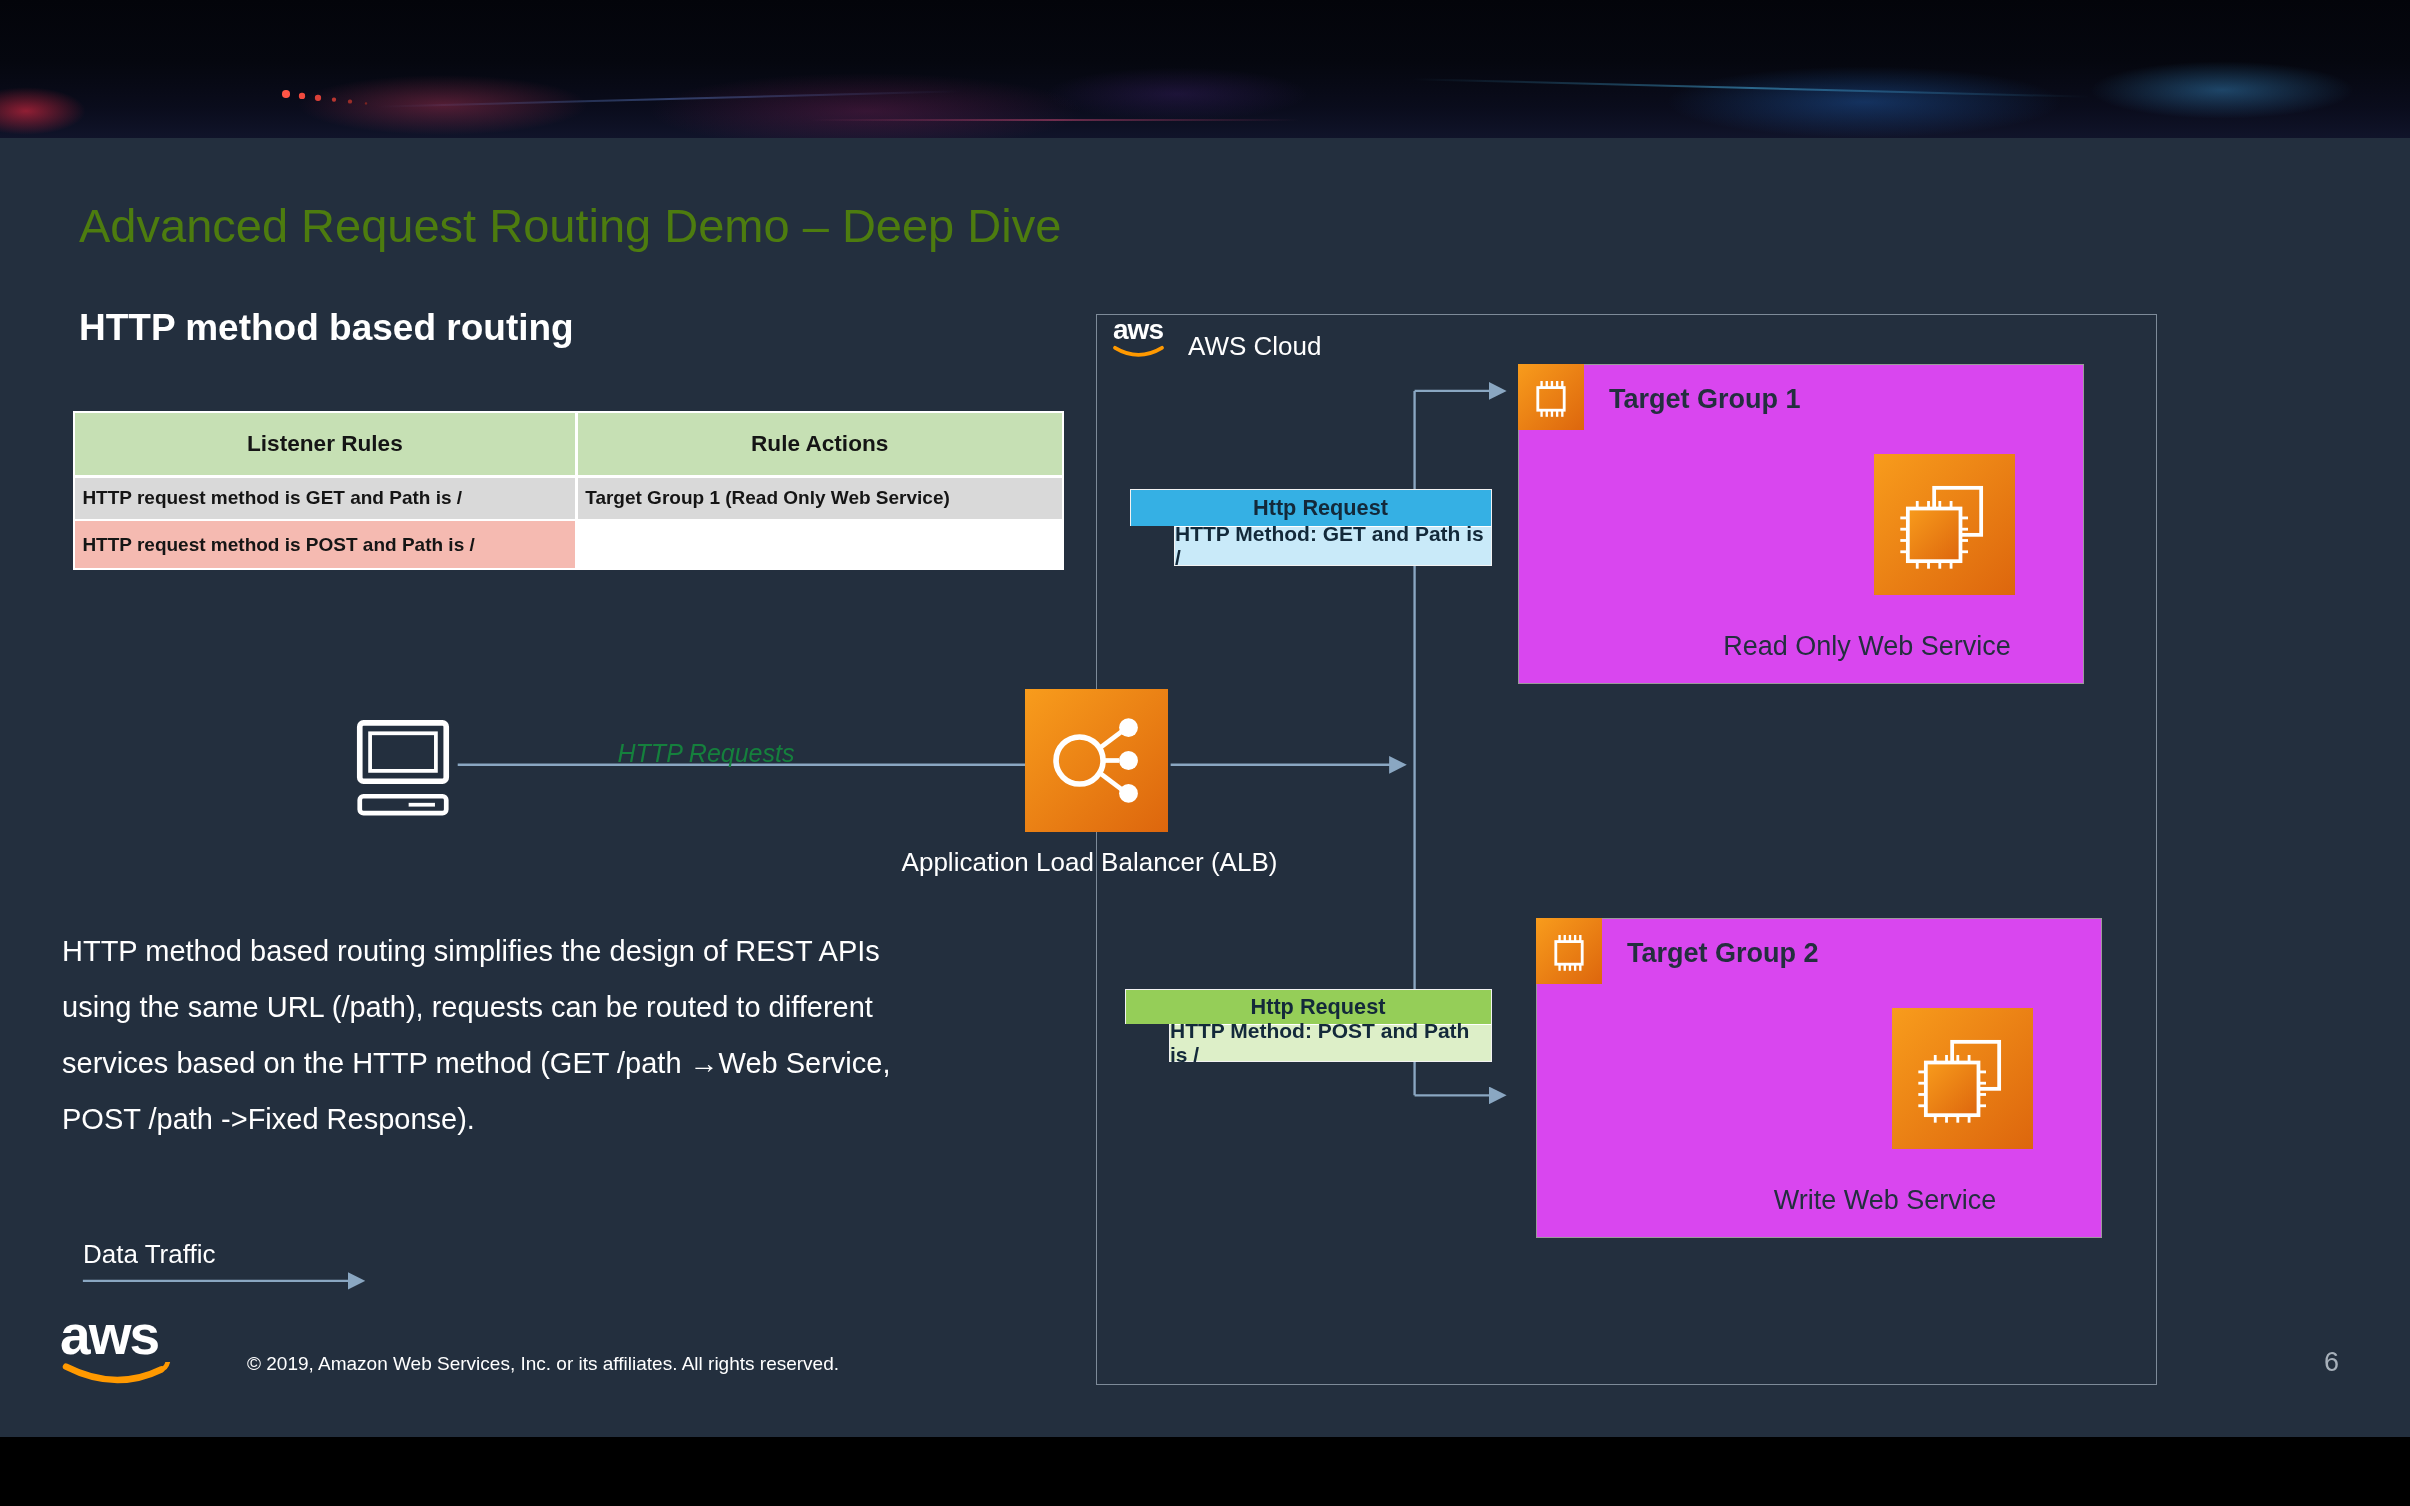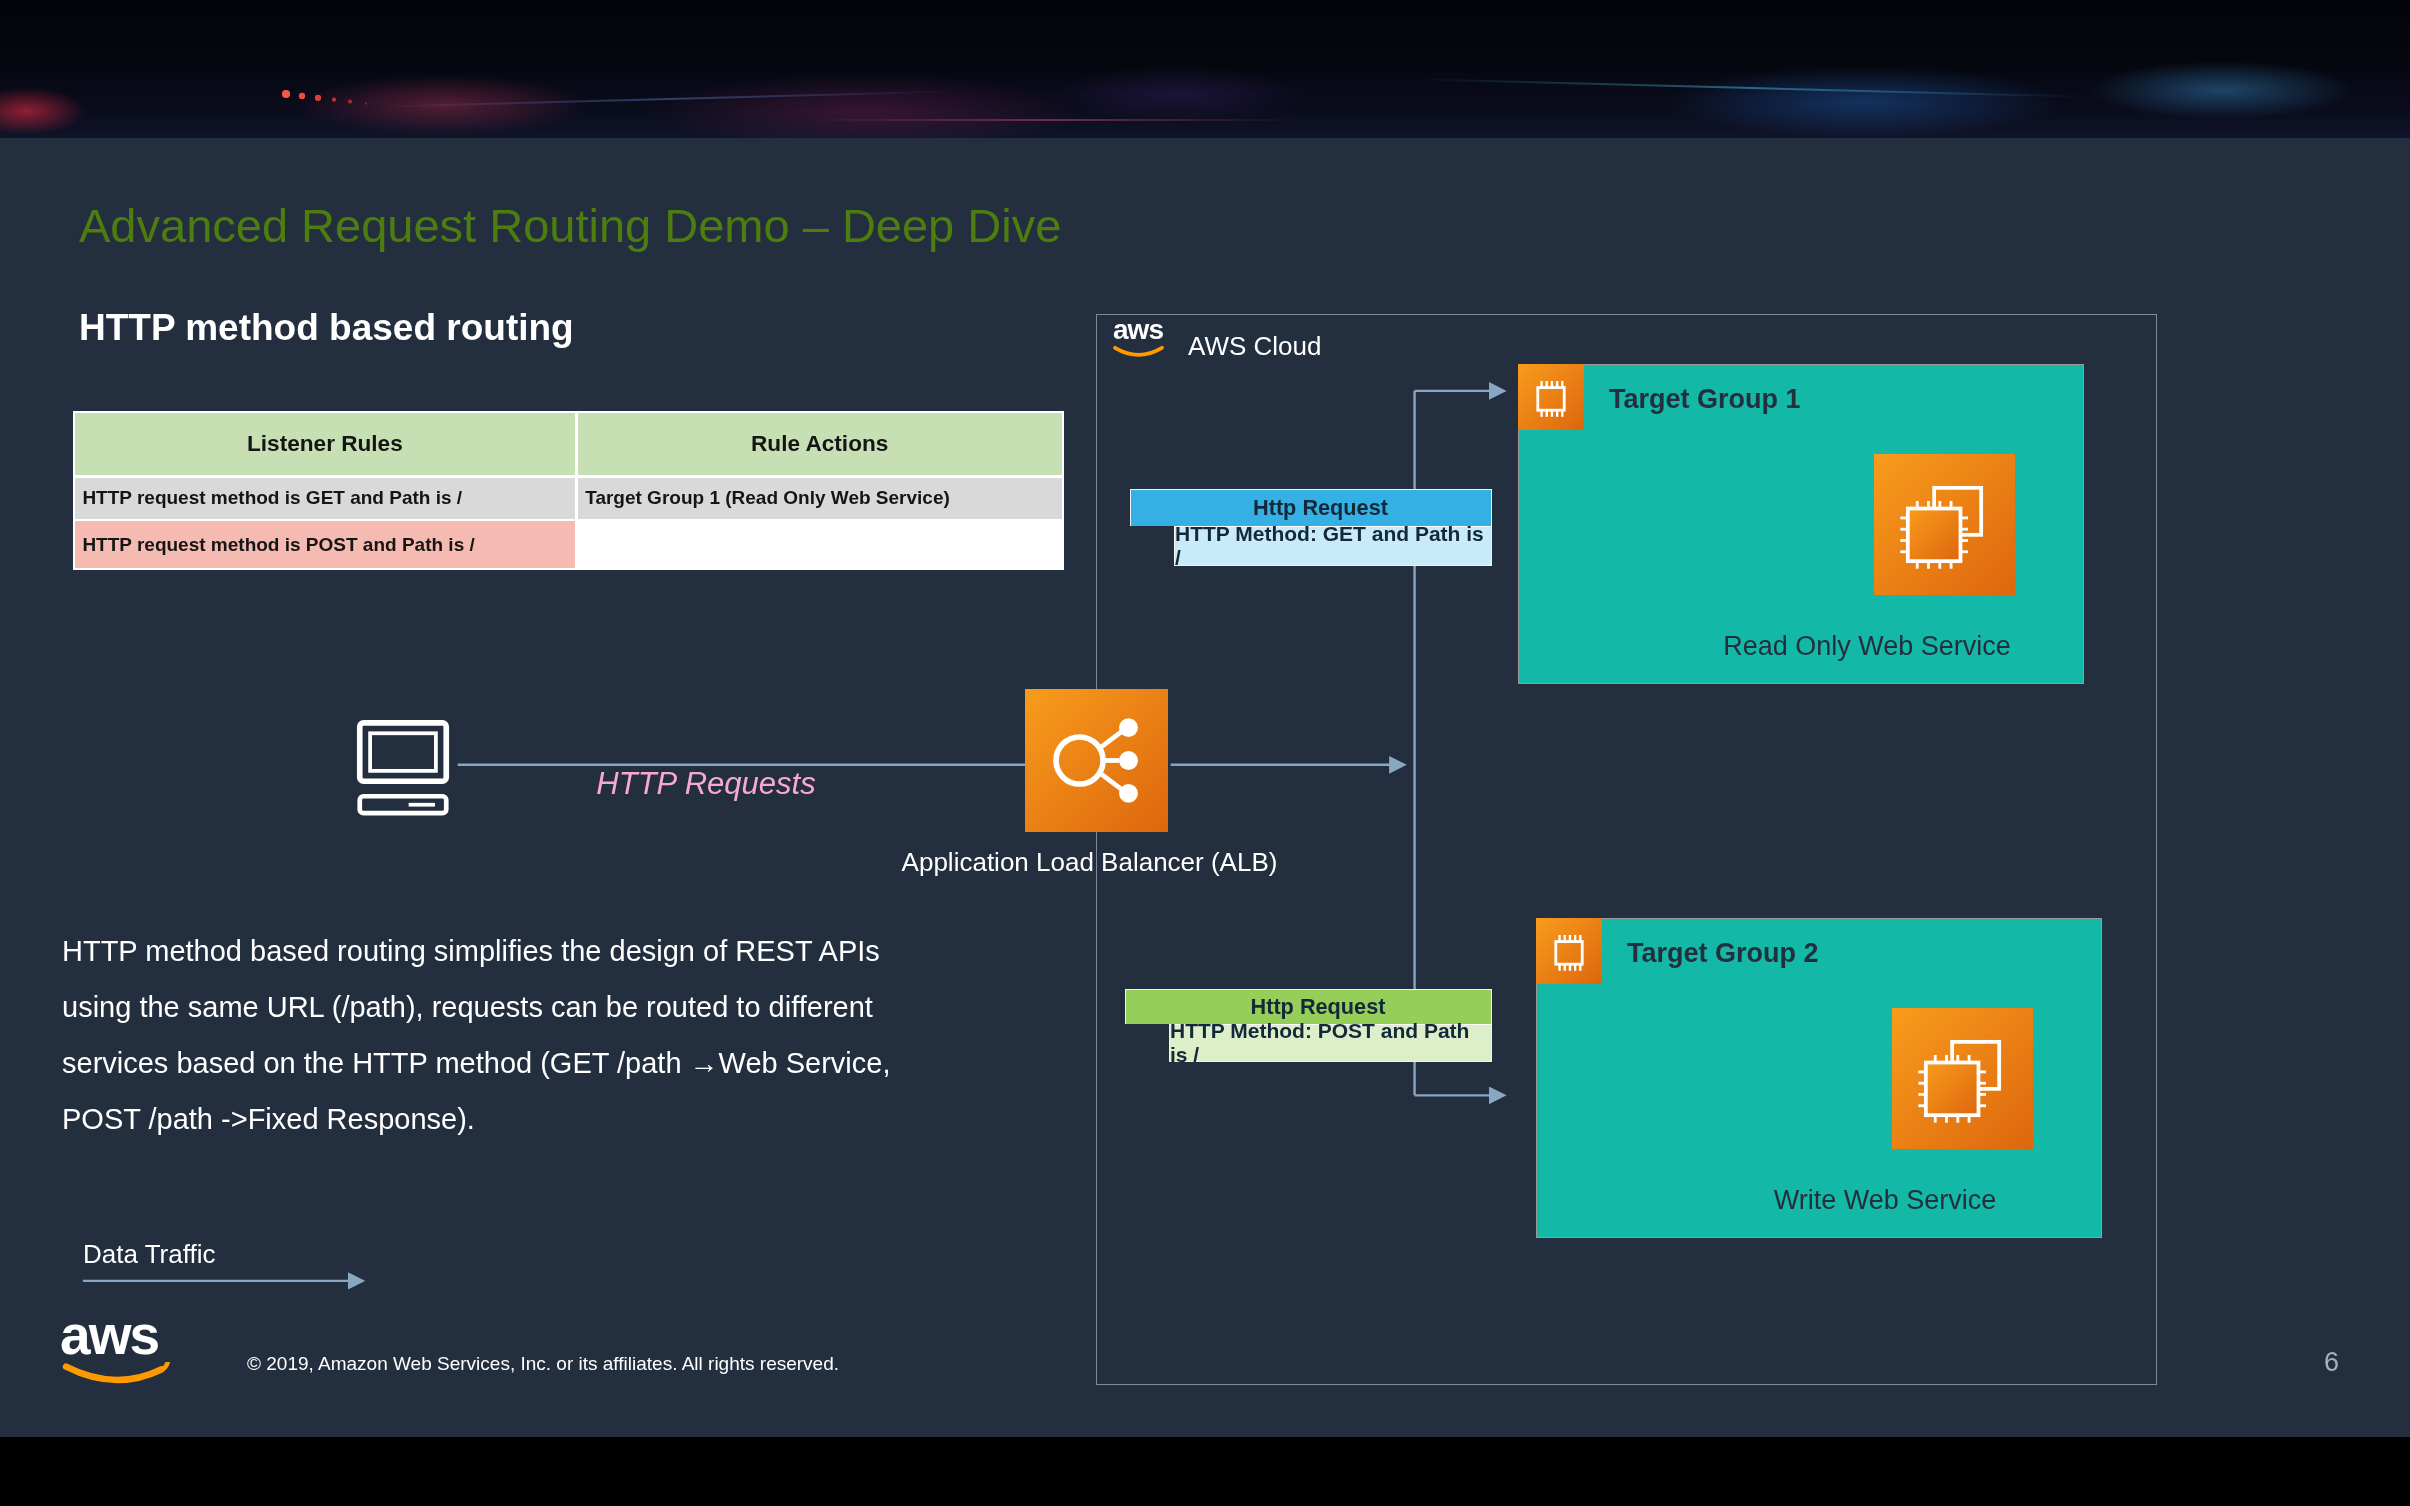--- a/index.html
+++ b/index.html
@@ -40,21 +40,21 @@
   .row-salmon{background:#F5BAB1;}
 
   
   #cloud-box{position:absolute;left:1096px;top:314px;width:1061px;height:1071px;
              border:1.9px solid #7E8B99;box-sizing:border-box;}
   #cloud-logo{position:absolute;left:1104px;top:315px;width:68px;text-align:center;}
   #cloud-logo .aws-word{display:block;font-weight:bold;font-size:28px;color:#fff;letter-spacing:-0.9px;line-height:30px;}
   #cloud-label{position:absolute;left:1188px;top:331px;font-size:26px;color:#fff;}
 
   
-  .tg{position:absolute;left:1518px;width:566px;height:320px;background:#14b8a6;
+  .tg{position:absolute;left:1518px;width:566px;height:320px;background:#d946ef;
       border:0.9px solid #9A9A9A;box-sizing:border-box;}
   #tg1{top:364px;}
   #tg2{top:918px;margin-left:18px;}
   .tg-corner-icon{position:absolute;left:-0.9px;top:-0.9px;width:66px;height:66px;}
   .tg-title{position:absolute;left:90px;top:19px;font-size:27px;font-weight:bold;color:#232F3E;}
   .tg-big-icon{position:absolute;left:355px;top:89px;width:141px;height:141px;}
   .tg-service{position:absolute;left:132px;right:0;bottom:21px;text-align:center;font-size:27px;color:#232F3E;}
 
   
   .req{position:absolute;box-sizing:border-box;}
@@ -64,22 +64,22 @@
             font-size:21.7px;color:#13293A;border:0.9px solid #F2F2F2;border-bottom:none;padding-left:19px;}
   .req-body{display:flex;align-items:center;justify-content:center;font-weight:bold;
             font-size:21px;color:#13293A;border:0.9px solid #F2F2F2;border-top:1.9px solid #fff;margin-left:44px;}
   #req-get .req-head{height:36px;background:#35B0E4;}
   #req-get .req-body{height:38px;background:#C9EAF9;}
   #req-post .req-head{height:34px;background:#95CE58;}
   #req-post .req-body{height:36px;background:#DDEFC8;}
 
   
   #client-icon{position:absolute;left:356px;top:719px;}
-  #http-requests-label{position:absolute;left:527px;top:766px;width:358px;text-align:center;
-                       font-style:italic;font-size:31px;color:#f9a8d4;}
+  #http-requests-label{position:absolute;left:527px;top:739px;width:358px;text-align:center;
+                       font-style:italic;font-size:25px;color:#15803d;}
   #alb-icon{position:absolute;left:1025px;top:689px;width:143px;height:143px;}
   #alb-label{position:absolute;left:847px;top:847px;width:485px;text-align:center;font-size:26px;color:#fff;}
 
   
   #body-text{position:absolute;left:62px;top:923px;width:880px;font-size:29px;line-height:56px;color:#fff;}
   #data-traffic-label{position:absolute;left:83px;top:1239px;font-size:26px;color:#fff;}
 
   
   #footer-logo{position:absolute;left:60px;top:1309px;}
   #footer-logo .aws-word{display:block;font-size:55px;font-weight:bold;color:#fff;letter-spacing:-1.9px;line-height:53px;}

